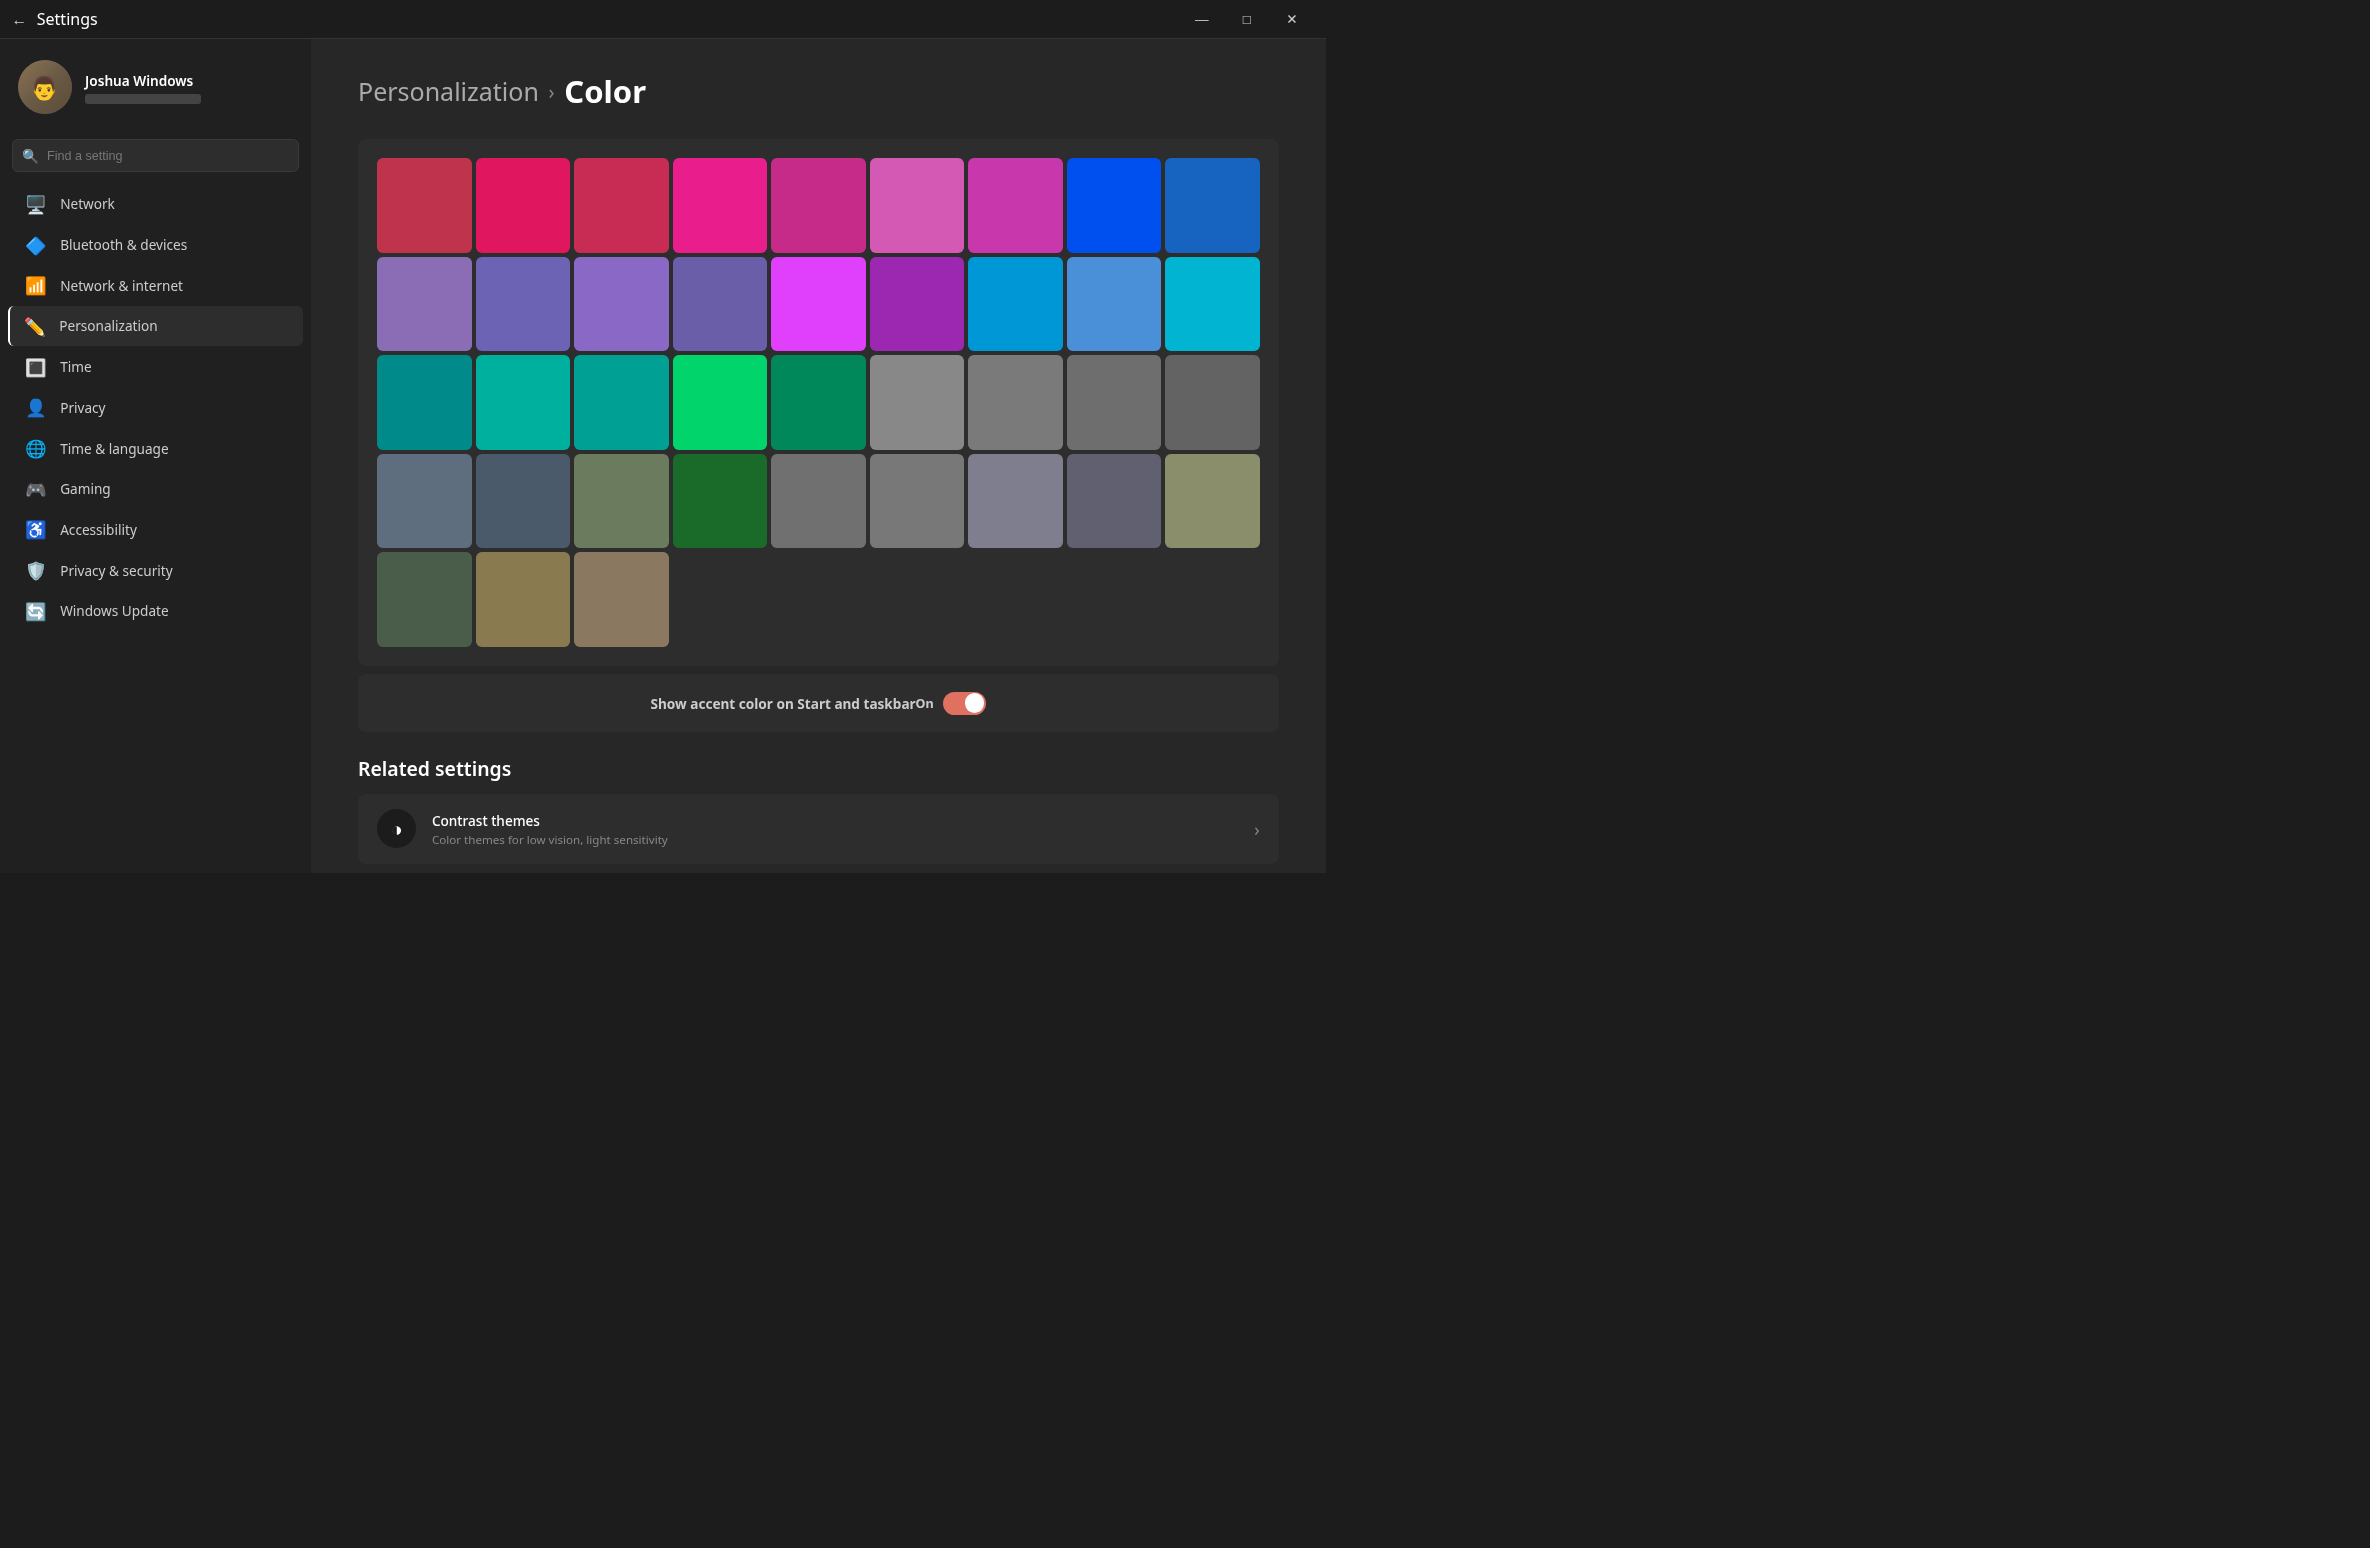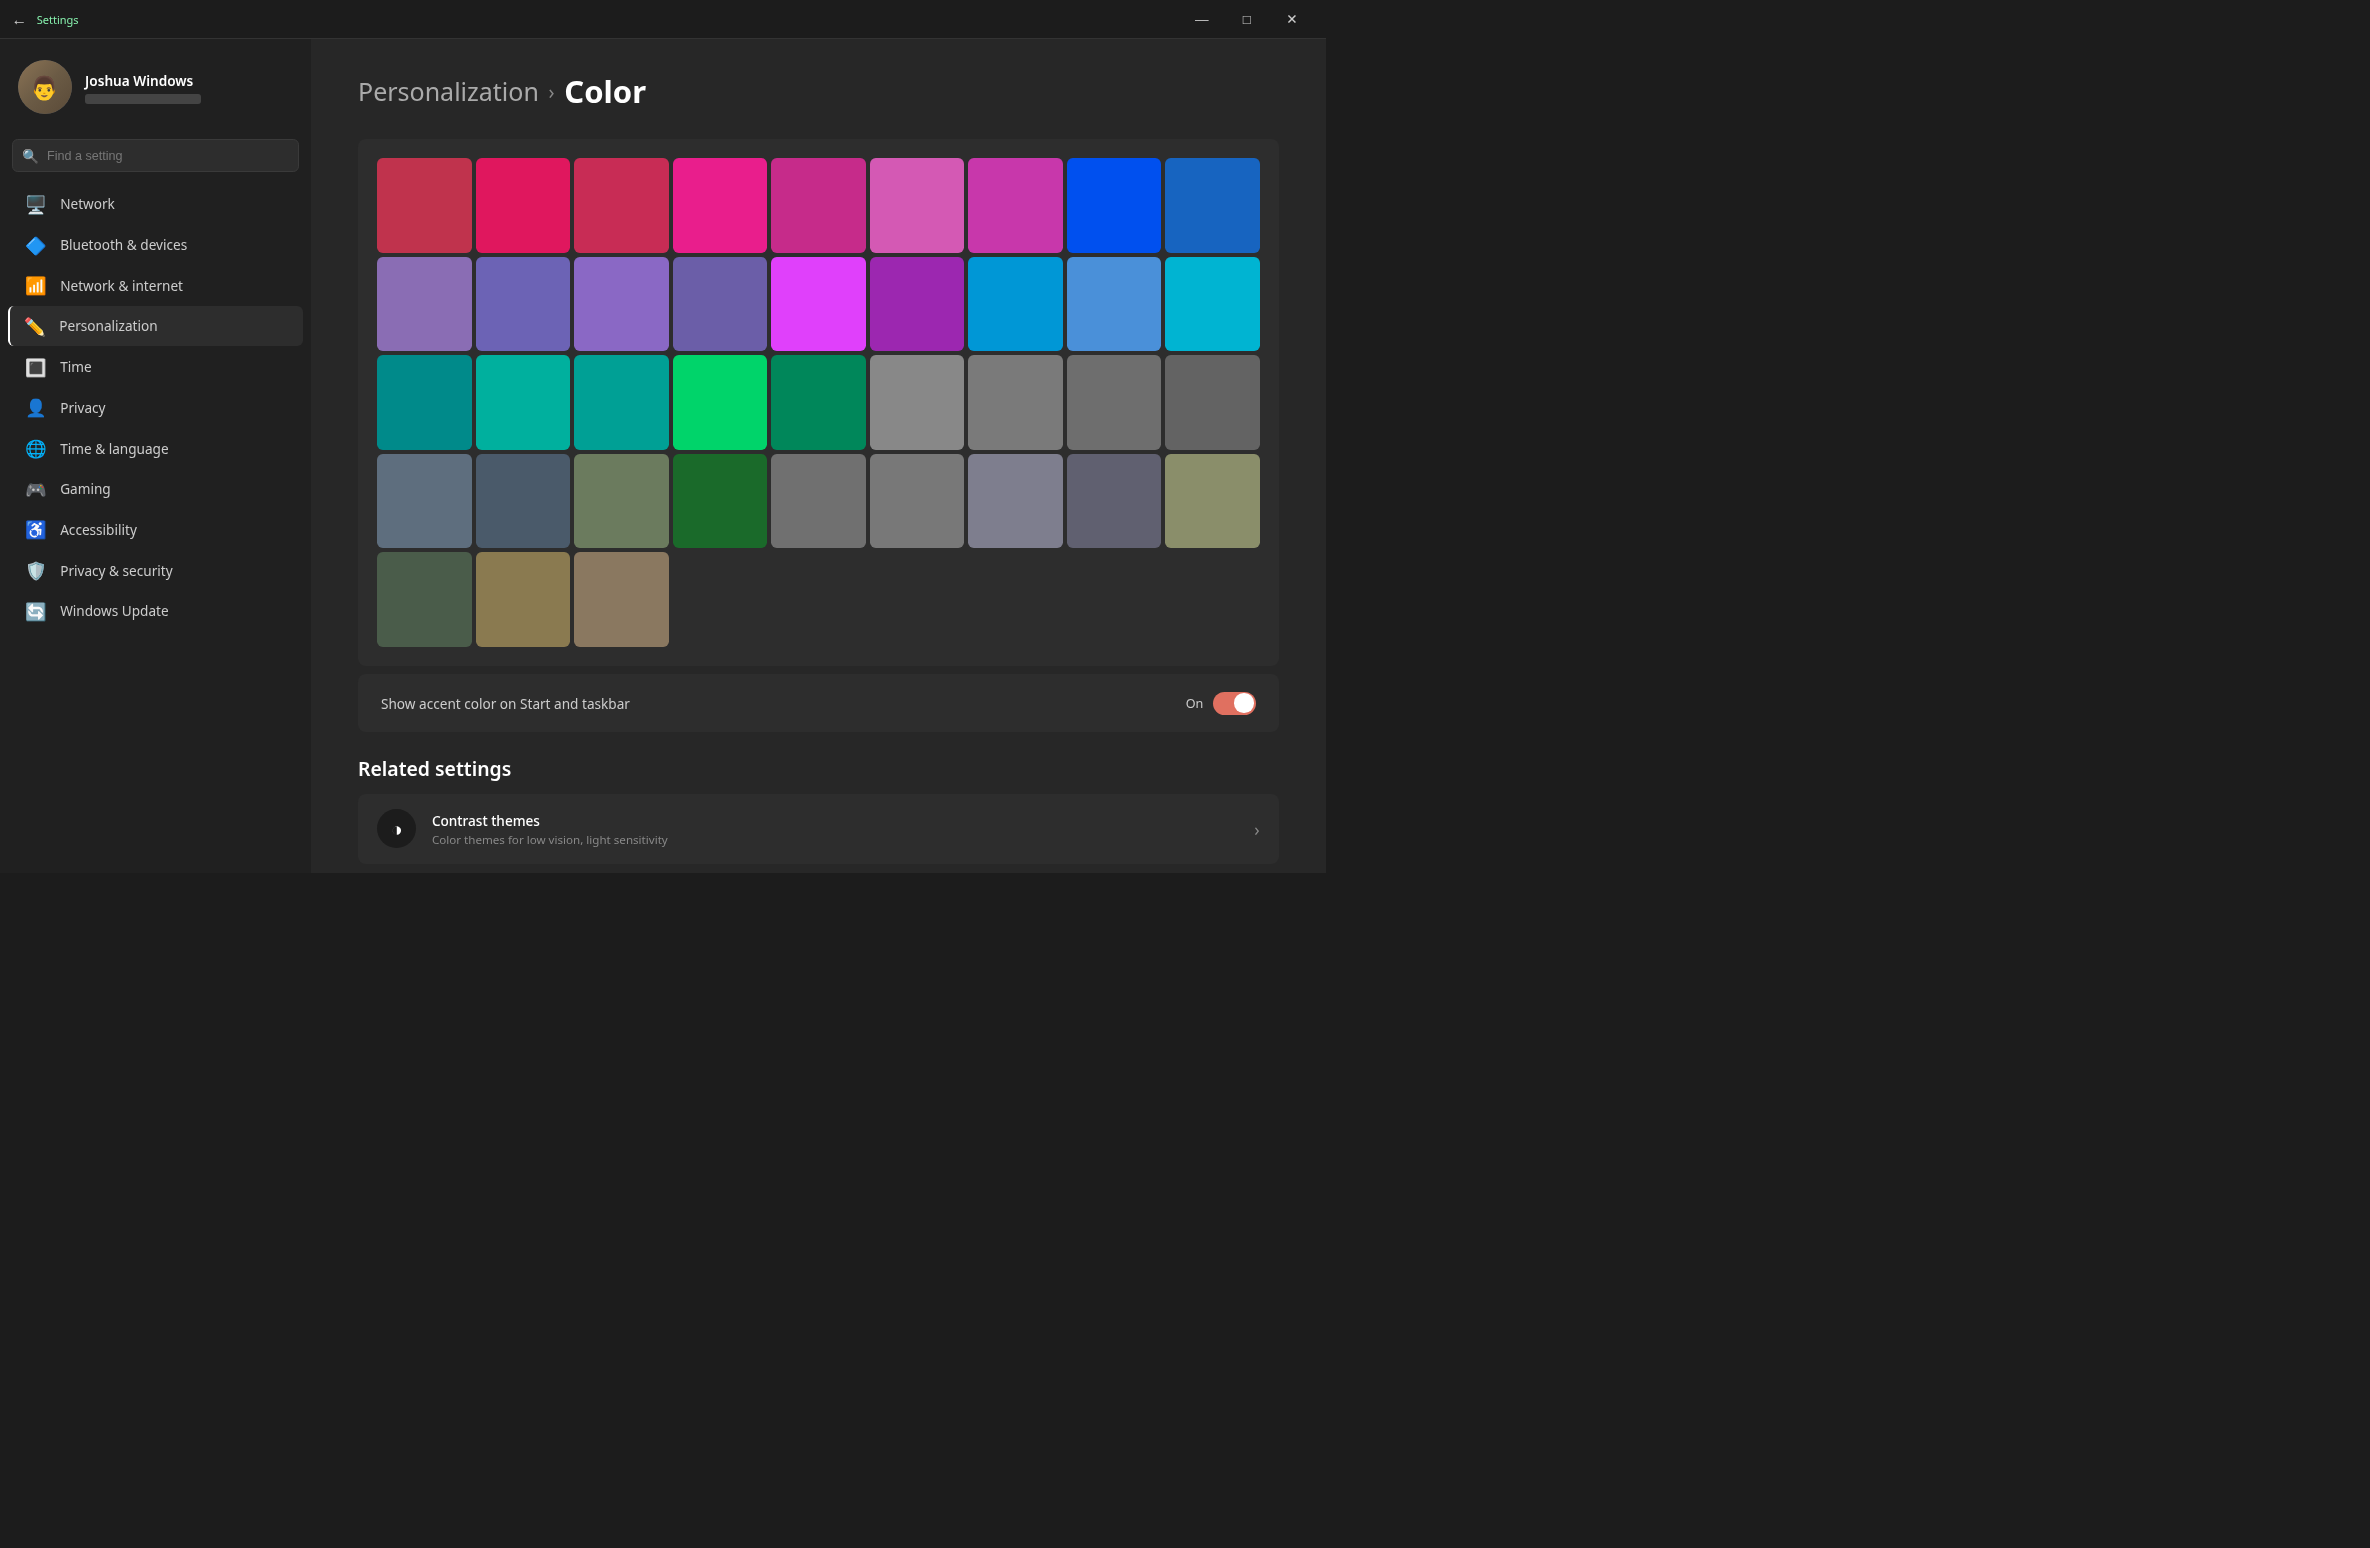--- a/index.html
+++ b/index.html
@@ -22,22 +22,22 @@
       justify-content: space-between;
       padding: 0 11.6px;
       border-bottom: 1px solid #333;
     }
     .title-bar-left {
       display: flex;
       align-items: center;
       gap: 9.7px;
     }
     .title-bar-title {
-      font-size: 11px;
-      color: #86efac;
+      font-size: 16px;
+      color: #ffffff;
     }
     .title-bar-controls {
       display: flex;
       gap: 0;
     }
     .title-bar-btn {
       width: 45px;
       height: 39px;
       display: flex;
       align-items: center;
@@ -215,23 +215,24 @@
       border: none;
       border-radius: 5.8px;
       padding: 7.8px 19.4px;
       font-size: 12.6px;
       cursor: pointer;
     }
 
     .toggle-row {
       display: flex;
       align-items: center;
-      justify-content: space-between;
+      justify-content: center;
       padding: 17.5px 23px;
       border-bottom: 1px solid #3a3a3a;
+      font-weight: bold;
     }
     .toggle-row:last-child { border-bottom: none; }
     .toggle-label { font-size: 13.6px; color: #ccc; }
     .toggle-right {
       display: flex;
       align-items: center;
       gap: 9.7px;
     }
     .toggle-state { font-size: 12.6px; color: #ccc; }
     .toggle {

